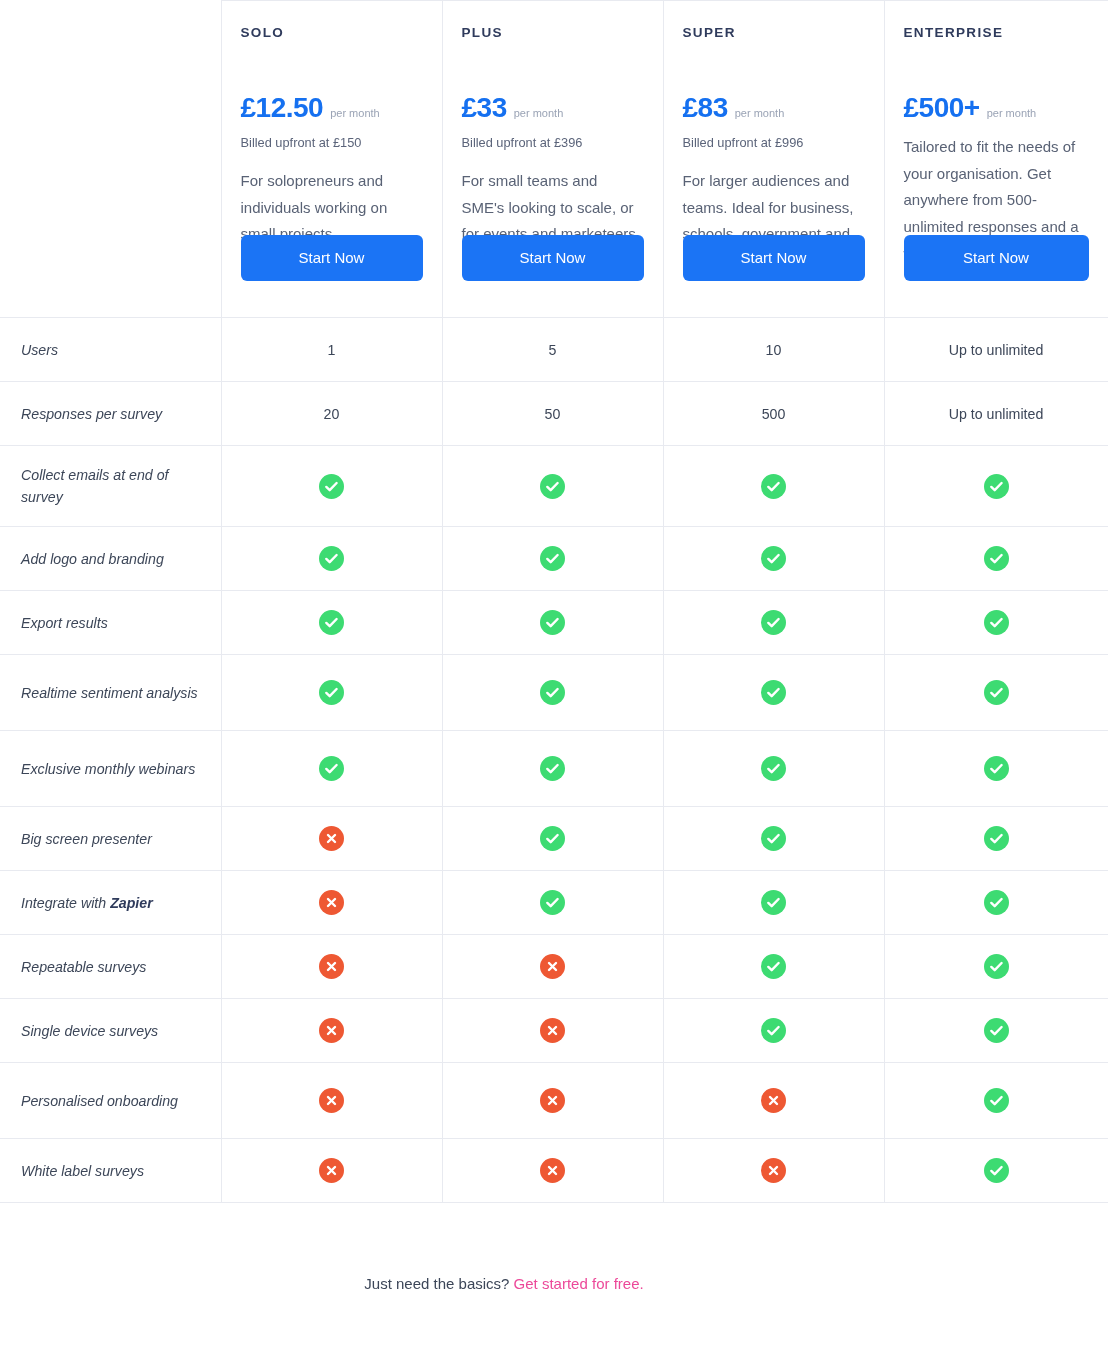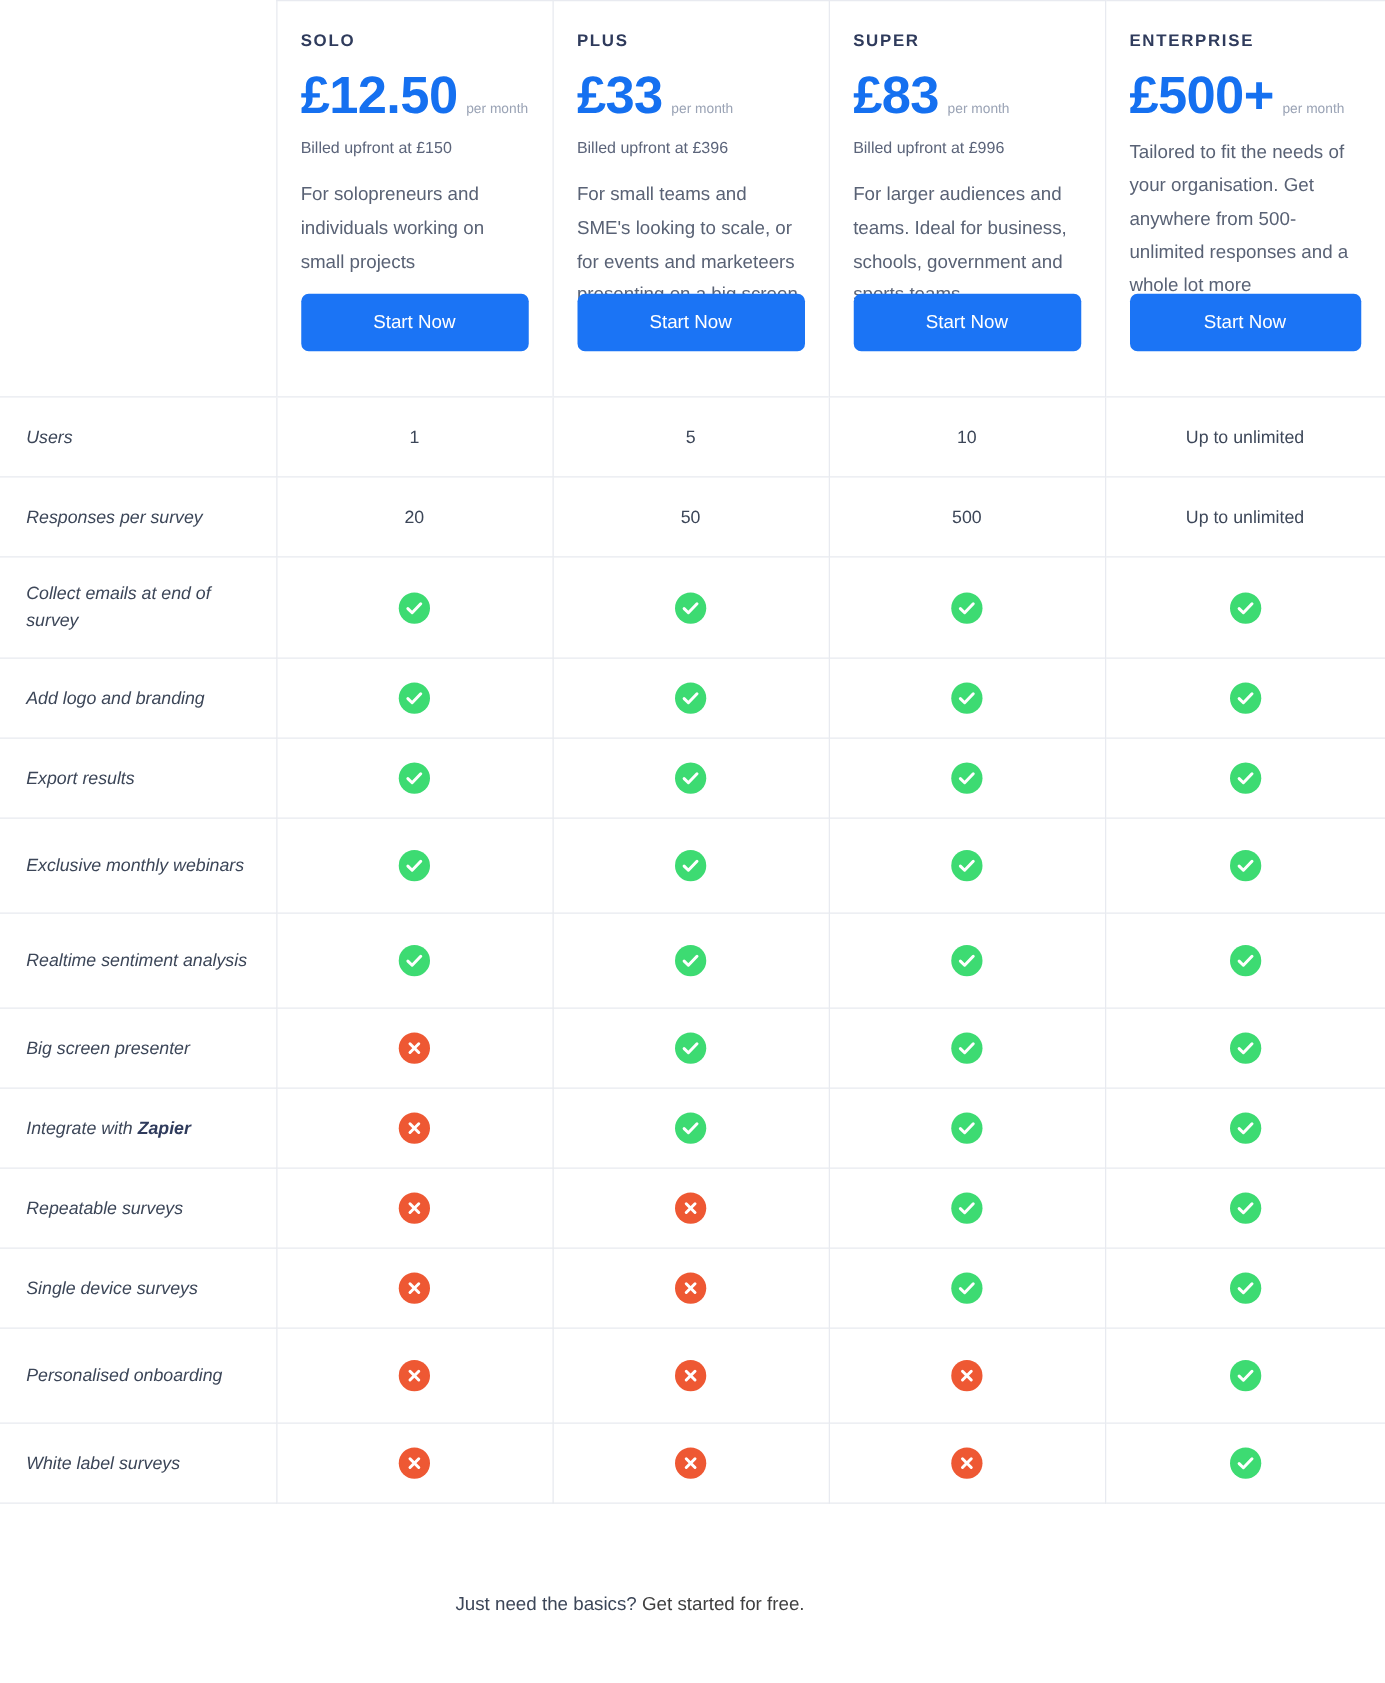--- a/index.html
+++ b/index.html
@@ -48,25 +48,26 @@
     margin-bottom: 12px;
     line-height: 1.2;
   }
   .price-line {
     display: flex;
     align-items: baseline;
     margin-bottom: 10px;
     white-space: nowrap;
   }
   .price-amount {
-    font-size: 42px;
+    font-size: 28px;
     font-weight: 700;
     color: #1570f0;
     letter-spacing: -0.5px;
     line-height: 1.1;
+    margin-top: 40px;
   }
   .price-period {
     font-size: 11px;
     color: #9aa3b5;
     margin-left: 7px;
     font-weight: 400;
   }
   .billed {
     font-size: 12.8px;
     color: #5b647a;
@@ -148,21 +149,21 @@
   .badge svg { position: absolute; top: 0; left: 0; }
 
   
   .footer {
     text-align: center;
     padding-top: 72px;
     font-size: 15px;
     color: #3c4658;
   }
   .footer a {
-    color: #404040;
+    color: #ec4899;
     text-decoration: none;
   }
 </style>
 </head>
 <body>
 
 <div class="pricing-wrap">
   <table class="pricing">
     <colgroup>
       <col class="feat">
@@ -276,36 +277,36 @@
                 <path d="M7.3 12.9 L10.7 16.2 L17.6 9.0" fill="none" stroke="#ffffff" stroke-width="2.4" stroke-linecap="round" stroke-linejoin="round"></path>
               </svg></span></td>
           <td class="val-cell"><span class="badge yes"><svg width="25" height="25" viewBox="0 0 25 25">
                 <path d="M7.3 12.9 L10.7 16.2 L17.6 9.0" fill="none" stroke="#ffffff" stroke-width="2.4" stroke-linecap="round" stroke-linejoin="round"></path>
               </svg></span></td>
           <td class="val-cell"><span class="badge yes"><svg width="25" height="25" viewBox="0 0 25 25">
                 <path d="M7.3 12.9 L10.7 16.2 L17.6 9.0" fill="none" stroke="#ffffff" stroke-width="2.4" stroke-linecap="round" stroke-linejoin="round"></path>
               </svg></span></td>
         </tr>
         <tr class="frow tall">
+          <td class="feat-cell">Realtime sentiment analysis</td>
+          <td class="val-cell"><span class="badge yes"><svg width="25" height="25" viewBox="0 0 25 25">
+                <path d="M7.3 12.9 L10.7 16.2 L17.6 9.0" fill="none" stroke="#ffffff" stroke-width="2.4" stroke-linecap="round" stroke-linejoin="round"></path>
+              </svg></span></td>
+          <td class="val-cell"><span class="badge yes"><svg width="25" height="25" viewBox="0 0 25 25">
+                <path d="M7.3 12.9 L10.7 16.2 L17.6 9.0" fill="none" stroke="#ffffff" stroke-width="2.4" stroke-linecap="round" stroke-linejoin="round"></path>
+              </svg></span></td>
+          <td class="val-cell"><span class="badge yes"><svg width="25" height="25" viewBox="0 0 25 25">
+                <path d="M7.3 12.9 L10.7 16.2 L17.6 9.0" fill="none" stroke="#ffffff" stroke-width="2.4" stroke-linecap="round" stroke-linejoin="round"></path>
+              </svg></span></td>
+          <td class="val-cell"><span class="badge yes"><svg width="25" height="25" viewBox="0 0 25 25">
+                <path d="M7.3 12.9 L10.7 16.2 L17.6 9.0" fill="none" stroke="#ffffff" stroke-width="2.4" stroke-linecap="round" stroke-linejoin="round"></path>
+              </svg></span></td>
+        </tr>
+        <tr class="frow tall">
           <td class="feat-cell">Exclusive monthly webinars</td>
-          <td class="val-cell"><span class="badge yes"><svg width="25" height="25" viewBox="0 0 25 25">
-                <path d="M7.3 12.9 L10.7 16.2 L17.6 9.0" fill="none" stroke="#ffffff" stroke-width="2.4" stroke-linecap="round" stroke-linejoin="round"></path>
-              </svg></span></td>
-          <td class="val-cell"><span class="badge yes"><svg width="25" height="25" viewBox="0 0 25 25">
-                <path d="M7.3 12.9 L10.7 16.2 L17.6 9.0" fill="none" stroke="#ffffff" stroke-width="2.4" stroke-linecap="round" stroke-linejoin="round"></path>
-              </svg></span></td>
-          <td class="val-cell"><span class="badge yes"><svg width="25" height="25" viewBox="0 0 25 25">
-                <path d="M7.3 12.9 L10.7 16.2 L17.6 9.0" fill="none" stroke="#ffffff" stroke-width="2.4" stroke-linecap="round" stroke-linejoin="round"></path>
-              </svg></span></td>
-          <td class="val-cell"><span class="badge yes"><svg width="25" height="25" viewBox="0 0 25 25">
-                <path d="M7.3 12.9 L10.7 16.2 L17.6 9.0" fill="none" stroke="#ffffff" stroke-width="2.4" stroke-linecap="round" stroke-linejoin="round"></path>
-              </svg></span></td>
-        </tr>
-        <tr class="frow tall">
-          <td class="feat-cell">Realtime sentiment analysis</td>
           <td class="val-cell"><span class="badge yes"><svg width="25" height="25" viewBox="0 0 25 25">
                 <path d="M7.3 12.9 L10.7 16.2 L17.6 9.0" fill="none" stroke="#ffffff" stroke-width="2.4" stroke-linecap="round" stroke-linejoin="round"></path>
               </svg></span></td>
           <td class="val-cell"><span class="badge yes"><svg width="25" height="25" viewBox="0 0 25 25">
                 <path d="M7.3 12.9 L10.7 16.2 L17.6 9.0" fill="none" stroke="#ffffff" stroke-width="2.4" stroke-linecap="round" stroke-linejoin="round"></path>
               </svg></span></td>
           <td class="val-cell"><span class="badge yes"><svg width="25" height="25" viewBox="0 0 25 25">
                 <path d="M7.3 12.9 L10.7 16.2 L17.6 9.0" fill="none" stroke="#ffffff" stroke-width="2.4" stroke-linecap="round" stroke-linejoin="round"></path>
               </svg></span></td>
           <td class="val-cell"><span class="badge yes"><svg width="25" height="25" viewBox="0 0 25 25">

